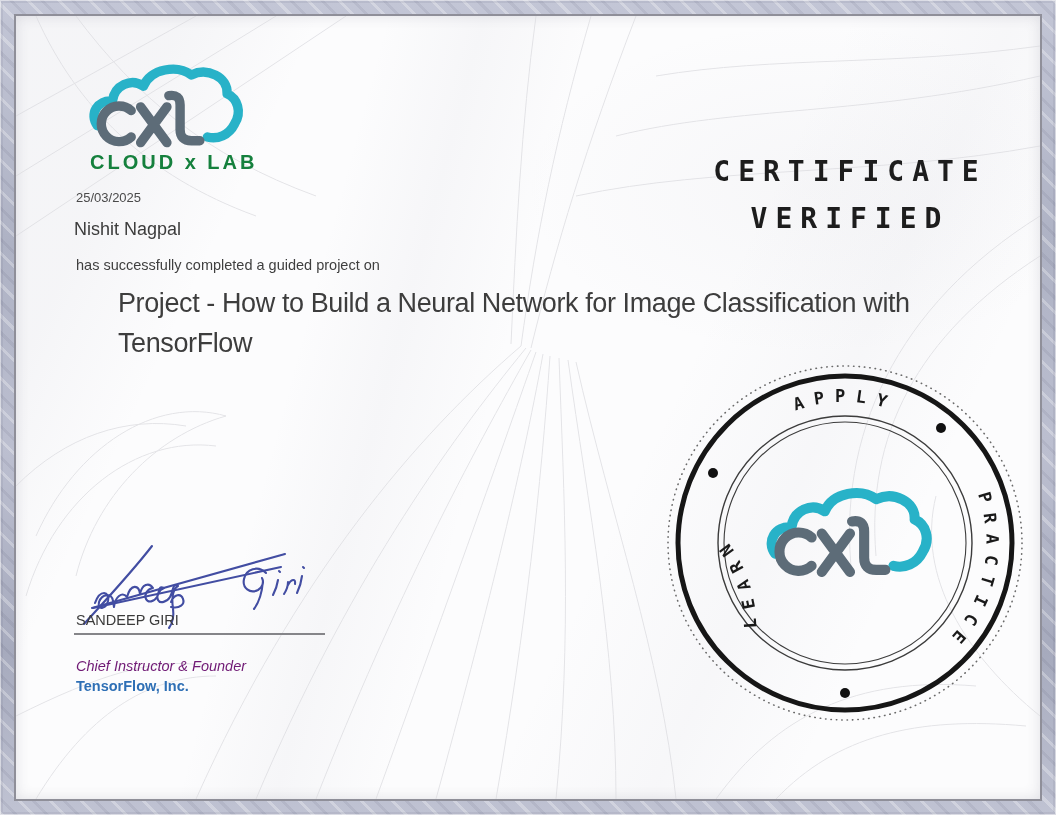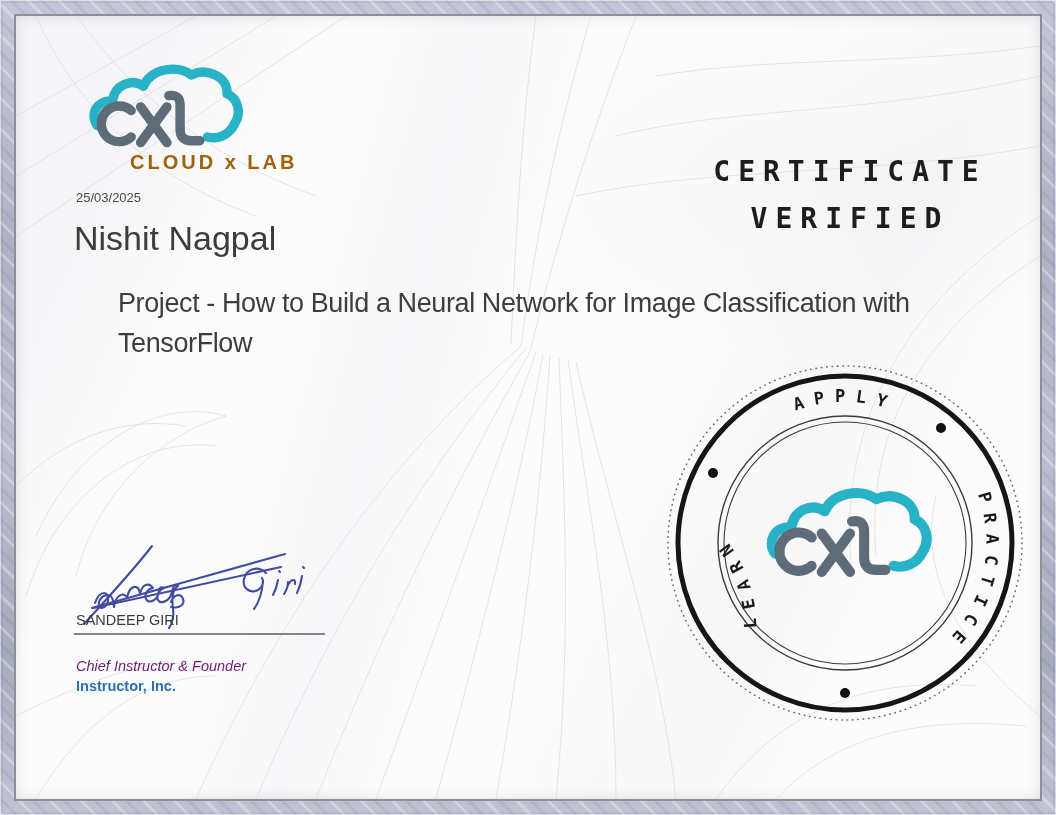--- a/index.html
+++ b/index.html
@@ -25,24 +25,24 @@
       #fcfcfd;
     box-shadow: inset 0 0 14px rgba(60,60,85,.14);
   }
   .pattern{position:absolute;inset:16px;width:1024px;height:783px;z-index:1;pointer-events:none;}
   .content{position:absolute;inset:0;z-index:2;}
 
   
   .logo-svg{position:absolute;left:86px;top:58px;width:160px;height:94px;}
   .wordmark{
     position:absolute;left:90px;top:151px;width:200px;
-    font-size:20px;font-weight:bold;letter-spacing:3px;color:#a16207;margin-left:40px;
+    font-size:20px;font-weight:bold;letter-spacing:3px;color:#15803d;
   }
   .date{position:absolute;left:76px;top:190px;font-size:13px;color:#4a4a4a;}
-  .recipient{position:absolute;left:74px;top:219px;font-size:34px;color:#3c3c3c;}
+  .recipient{position:absolute;left:74px;top:219px;font-size:18px;color:#3c3c3c;}
   .completion{position:absolute;left:76px;top:257px;font-size:14.5px;color:#3f3f3f;}
   .course-title{
     position:absolute;left:74px;top:283px;width:880px;
     font-size:27px;line-height:40px;color:#3d3d3d;letter-spacing:-0.4px;margin-left:44px;
   }
 
   
   .verified{
     position:absolute;left:688px;top:148px;width:324px;text-align:center;
     font-family:"DejaVu Sans Mono",monospace;font-weight:600;
@@ -131,20 +131,21 @@
 
 <div class="content">
 
   <svg class="logo-svg" viewBox="0 0 170 100">
     <use href="#cxl-logo" width="170" height="100"></use>
   </svg>
   <div class="wordmark">CLOUD x LAB</div>
 
   <div class="date">25/03/2025</div>
   <div class="recipient">Nishit Nagpal</div>
+  <div class="completion">has successfully completed a guided project on</div>
   <div class="course-title">Project - How to Build a Neural Network for Image Classification with TensorFlow</div>
 
   <div class="verified">
     <div>CERTIFICATE</div>
     <div>VERIFIED</div>
   </div>
 
   <svg class="seal-svg" viewBox="0 0 380 380">
 
     <circle cx="190" cy="190" r="177" fill="none" stroke="#6a6a6a" stroke-width="1.6" stroke-dasharray="0.4 5" stroke-linecap="round"></circle>
@@ -182,16 +183,16 @@
                c -4,2 -7,10 -5,22 c 1,8 -1,16 -4,20 m 2,-26 c 3,-8 10,-9 12,-3 c 2,5 -3,10 -12,8"></path>
       <path d="M 196,33 c -8,-8 -20,-4 -22,6 c -2,9 6,15 14,11 c 5,-3 6,-8 4,-12 m 1,3 c -1,12 -3,20 -9,28"></path>
       <path d="M 208,40 c -1,7 -3,11 -5,15 m 6,-24 l 1,1"></path>
       <path d="M 218,42 c 0,5 -2,9 -4,12 m 4,-9 c 3,-6 8,-7 7,-1"></path>
       <path d="M 232,36 c -1,8 -3,13 -5,17 m 6,-26 l 1,1"></path>
     </g>
   </svg>
   <div class="sig-line"></div>
   <div class="sig-name">SANDEEP GIRI</div>
   <div class="sig-role">Chief Instructor &amp; Founder</div>
-  <a class="sig-company" href="#">Instructor, Inc.</a>
+  <a class="sig-company" href="#">TensorFlow, Inc.</a>
 
 
 </div>
 
 </body></html>

